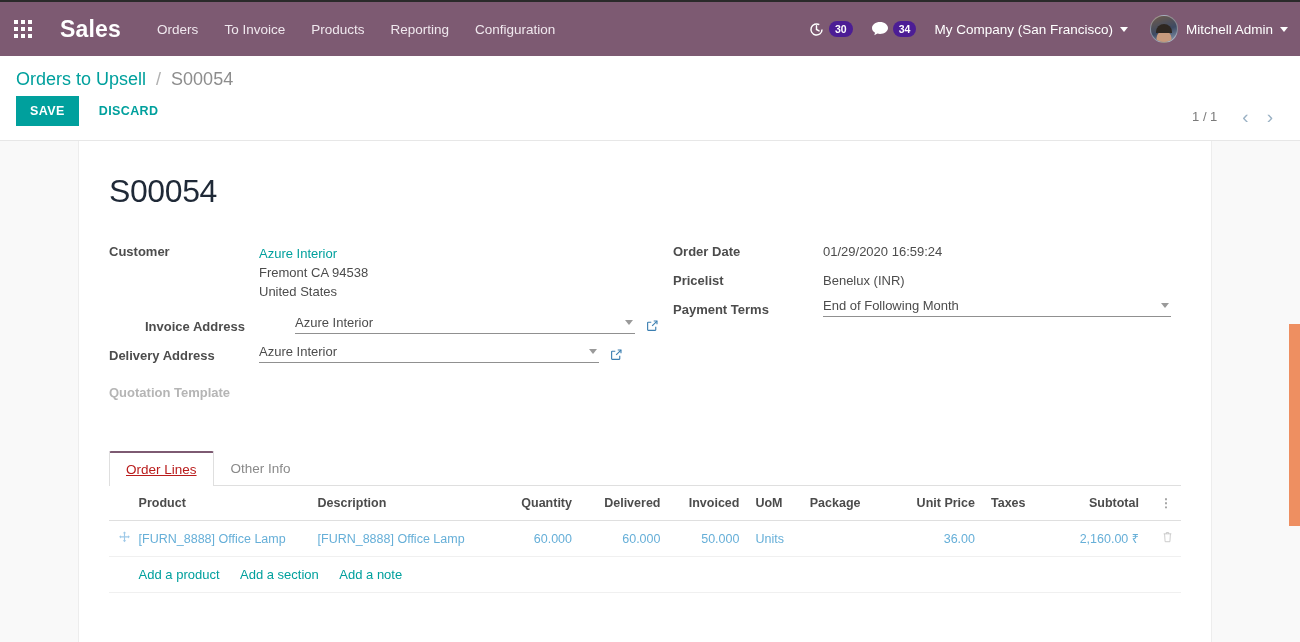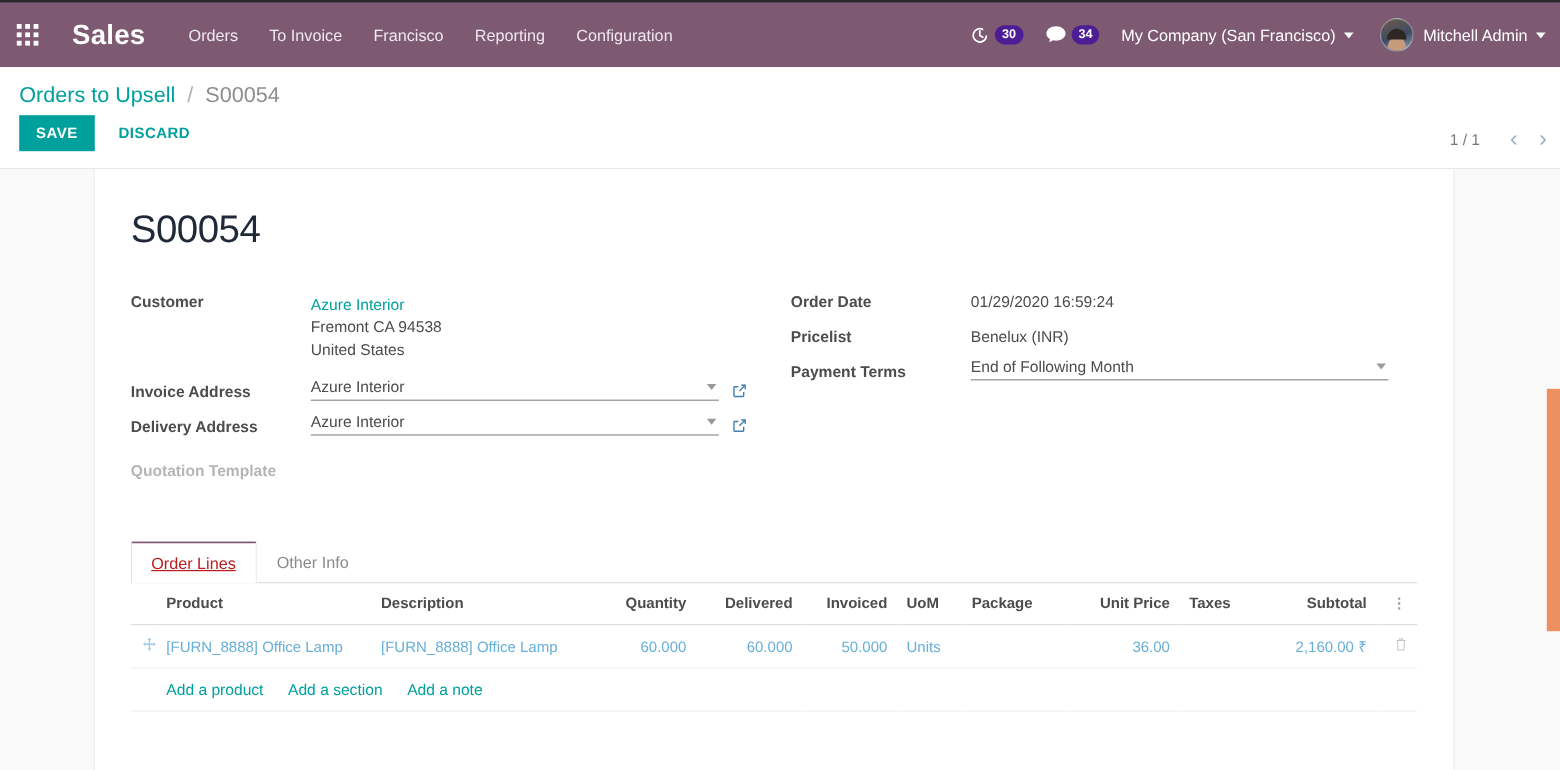--- a/index.html
+++ b/index.html
@@ -71,21 +71,21 @@
   .cp-buttons{ padding-bottom:14px; display:flex; align-items:center; }
   .btn-save{
     background:#00a09d; color:#fff; border:none; font-size:12.5px; font-weight:700;
     letter-spacing:.4px; padding:8px 14px; cursor:pointer; font-family:inherit;
   }
   .btn-discard{
     background:transparent; color:#00a09d; border:none; font-size:12.5px; font-weight:700;
     letter-spacing:.4px; padding:8px 14px; margin-left:6px; cursor:pointer; font-family:inherit;
   }
   .pager{
-    position:absolute; right:2px; bottom:14px; display:flex; align-items:center;
+    position:absolute; right:18px; bottom:14px; display:flex; align-items:center;
     font-size:13px; color:#7a7a7a;text-align:right;
   }
   .pager .pager-value{ margin-right:16px; }
   .pager .arrow{ color:#9ab1c4; font-size:19px; cursor:pointer; padding:0 9px; line-height:1; }
 
   
   .sheet-wrap{ position:relative; height:513px; background:#f9f9f9; }
   .sheet{
     position:absolute; left:78px; top:0; width:1134px; min-height:513px;
     background:#fff; border-left:1px solid #ededed; border-right:1px solid #ededed;
@@ -174,21 +174,21 @@
         <i></i>
         <i></i>
         <i></i>
         <i></i>
     </span>
   </div>
   <div class="brand">Sales</div>
   <div class="nav-items">
     <a>Orders</a>
     <a>To Invoice</a>
-    <a>Francisco</a>
+    <a>Products</a>
     <a>Reporting</a>
     <a>Configuration</a>
   </div>
 
   <div class="nav-right">
     <div class="sysitem">
       <span>
         <svg width="17" height="17" viewBox="0 0 20 20" fill="none" stroke="#ffffff" stroke-width="1.7">
           <path d="M16.5 10a6.5 6.5 0 1 1-3.2-5.6"></path>
           <path d="M10 5.6V10l3 1.7" stroke-linecap="round"></path>
@@ -243,21 +243,21 @@
       <div class="col">
         <div class="frow">
           <div class="flabel">Customer</div>
           <div class="fval">
             <a class="addr-line">Azure Interior</a>
             <span class="addr-line">Fremont CA 94538</span>
             <span class="addr-line">United States</span>
           </div>
         </div>
 
-        <div class="frow" style="margin-top:14px;">
+        <div class="frow" style="margin-top:14px;margin-left:36px;">
           <div class="flabel">Invoice Address</div>
           <div class="fval" style="display:flex;align-items:center;padding-top:0;">
             <div class="field-underline">
               <span class="txt">Azure Interior</span>
               <span class="dd-caret"></span>
             </div>
             <span class="ext-link">
               <svg width="13" height="13" viewBox="0 0 16 16" fill="none" stroke="#3c7fb1" stroke-width="1.4">
                 <path d="M9.5 2.5H13.5V6.5"></path>
                   <path d="M13.5 2.5L7.6 8.4"></path>

